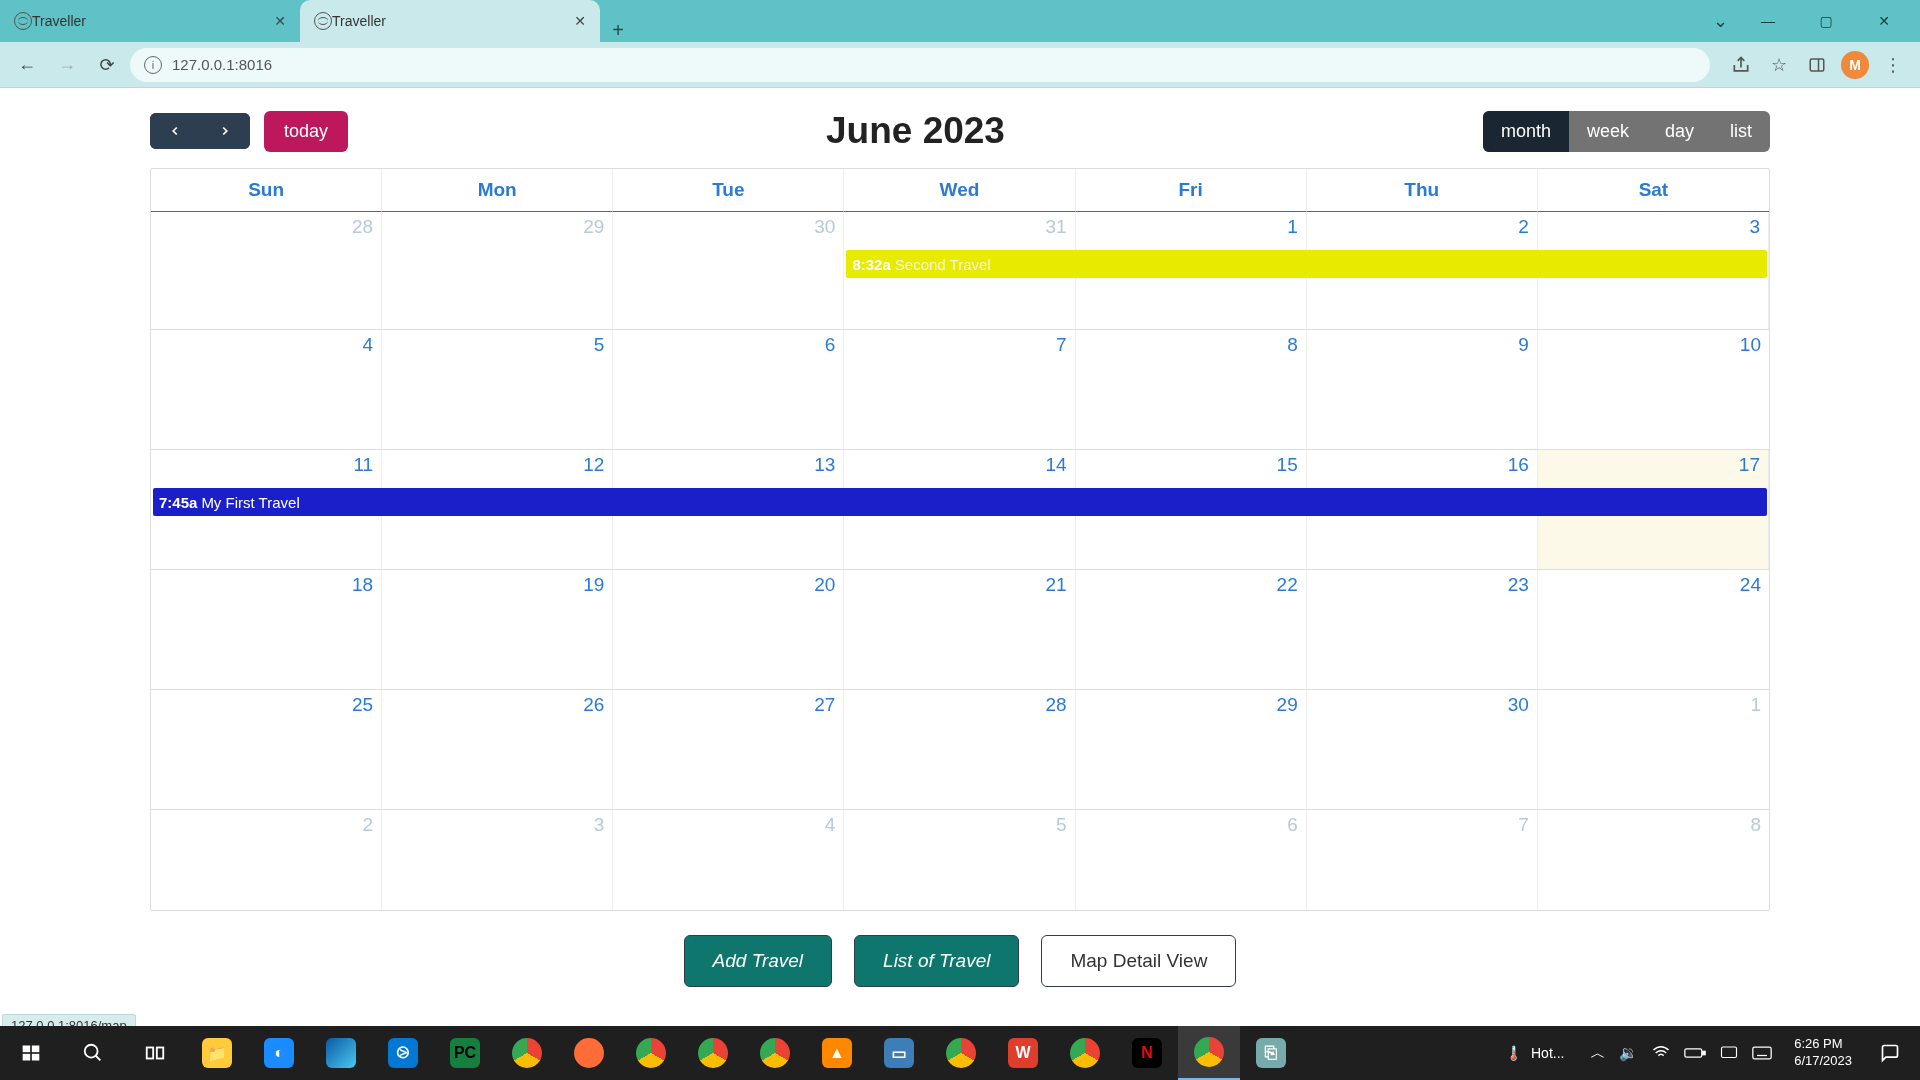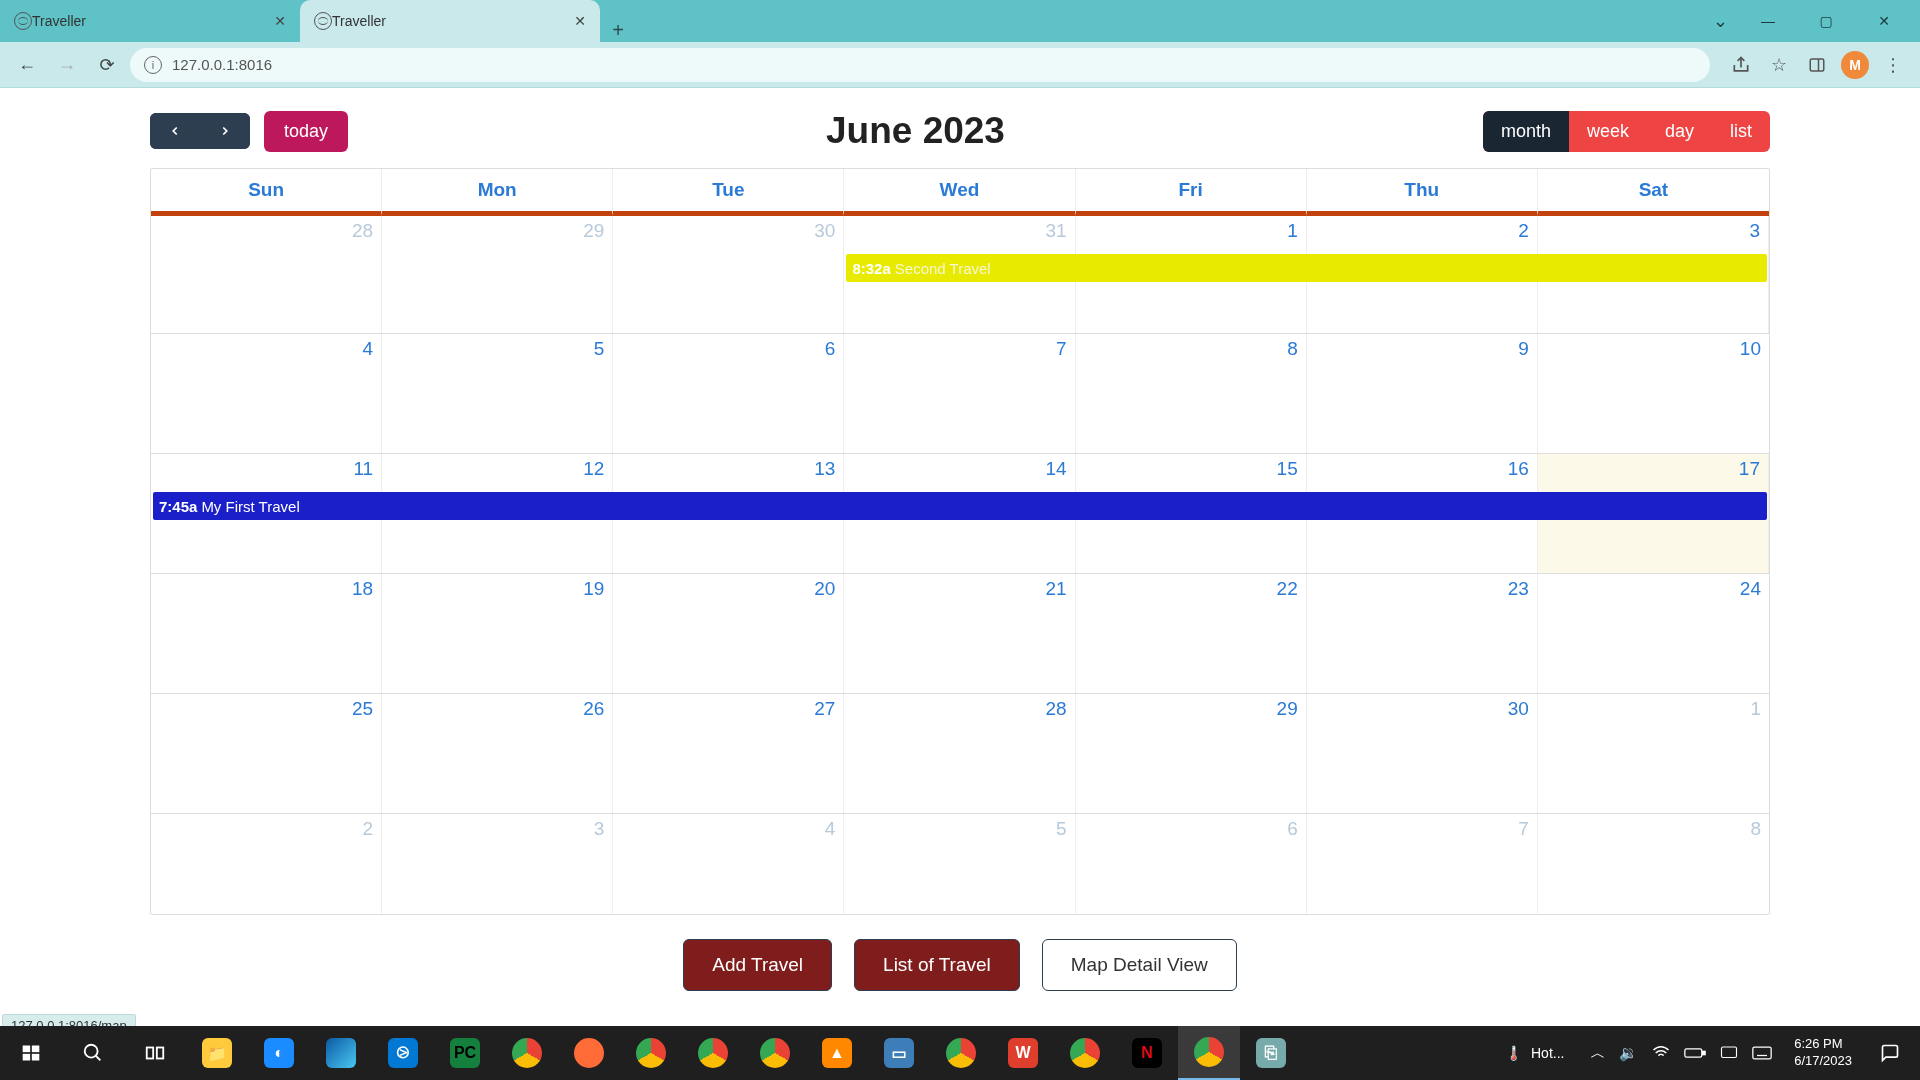--- a/index.html
+++ b/index.html
@@ -27,27 +27,27 @@
 
   
   .page { padding: 22px 150px 0 150px; }
 
   .toolbar-row { display:flex; align-items:center; justify-content:space-between; margin-bottom:16px;}
   .left-btns { display:flex; gap:14px; align-items:center;}
   .btn-group-dark { display:flex; background:#2c3e50; border-radius:6px; overflow:hidden;}
   .btn-dark { background:#2c3e50; color:#fff; border:none; padding:10px 18px; font-size:18px; cursor:pointer;}
   .btn-today { background:#be185d; color:#fff; border:none; padding:10px 20px; font-size:18px; border-radius:6px; cursor:pointer;}
   .cal-title { font-size:37px; color:#222; font-weight:700;}
-  .view-group { display:flex; background:#ef4444; border-radius:6px; overflow:hidden;}
+  .view-group { display:flex; background:#737373; border-radius:6px; overflow:hidden;}
   .view-btn { background:transparent; color:#fff; border:none; padding:10px 18px; font-size:18px; cursor:pointer;}
   .view-btn.active { background:#1a2733;}
   
   .calendar { border:1px solid #ddd; border-radius:2px; }
   .daynames { display:grid; grid-template-columns: repeat(7,1fr); }
-  .dayname { text-align:center; padding:10px 0; font-size:19px; font-weight:600; color:#2a7ad6; border-right:1px solid #eee; border-bottom:5px solid #c2410c;}
+  .dayname { text-align:center; padding:10px 0; font-size:19px; font-weight:600; color:#2a7ad6; border-right:1px solid #eee; border-bottom:1px solid #c2410c;}
   .dayname:last-child { border-right:none;}
   
   .weeks { }
   .week { display:grid; grid-template-columns: repeat(7,1fr); position:relative; height:120px; border-bottom:1px solid #ddd;}
   .week:first-child { height:118px;}
   .week:last-child { border-bottom:none; height:100px;}
   .daycell { border-right:1px solid #eee; position:relative; padding:4px 8px; text-align:right;}
   .daycell:last-child { border-right:none;}
   .daynum { font-size:19px; color:#2a7ad6; }
   .daynum.other { color:#b8c9da;}
@@ -55,21 +55,21 @@
   
   .event-bar { position:absolute; left:2px; right:2px; top:38px; height:28px; color:#fff; font-size:15px; display:flex; align-items:center; padding:0 6px; border-radius:2px; cursor:pointer; z-index:2; white-space:nowrap; overflow:hidden;}
   .event-bar .t { font-weight:600; margin-right:4px;}
   .ev-yellow { background:#e8ea00; color:#f5f7d6;}
   .ev-yellow .t { color:#fff;}
   .ev-blue { background:#1a1fc9;}
   .ev-start-col3 { left: calc(42.857% + 2px);} 
   
   .bottom-btns { display:flex; justify-content:center; gap:22px; padding:24px 0;}
   .pbtn { padding:14px 28px; font-size:19px; border-radius:6px; cursor:pointer;}
-  .pbtn-dark { background:#7f1d1d; color:#fff; border:1px solid #2c3e50;}
+  .pbtn-dark { background:#0f766e; color:#fff; border:1px solid #2c3e50;font-style:italic;}
   .pbtn-light { background:#fff; color:#333; border:1px solid #2c3e50;}
 
   .status-tip { position:absolute; left:2px; bottom:43px; background:#d6eced; color:#333; font-size:13px; padding:3px 8px; border:1px solid #bcdada; border-radius:2px;}
 
   
   .taskbar { position:absolute; left:0; right:0; bottom:0; height:54px; background:#1f1f1f; display:flex; align-items:center; color:#fff;}
   .tb-left { display:flex; align-items:center; height:100%;}
   .tb-btn { width:62px; height:100%; display:flex; align-items:center; justify-content:center; cursor:pointer; font-size:20px;}
   .tb-icons { display:flex; align-items:center; height:100%;}
   .tb-app { width:62px; height:100%; display:flex; align-items:center; justify-content:center; cursor:pointer;}

